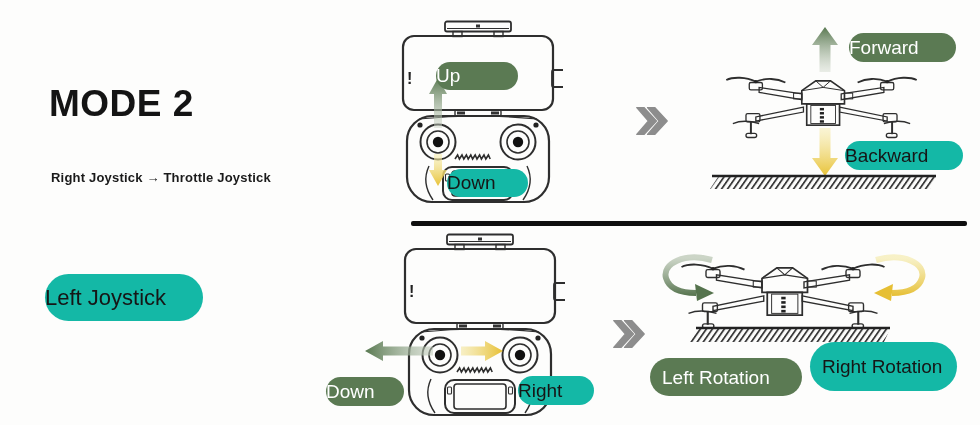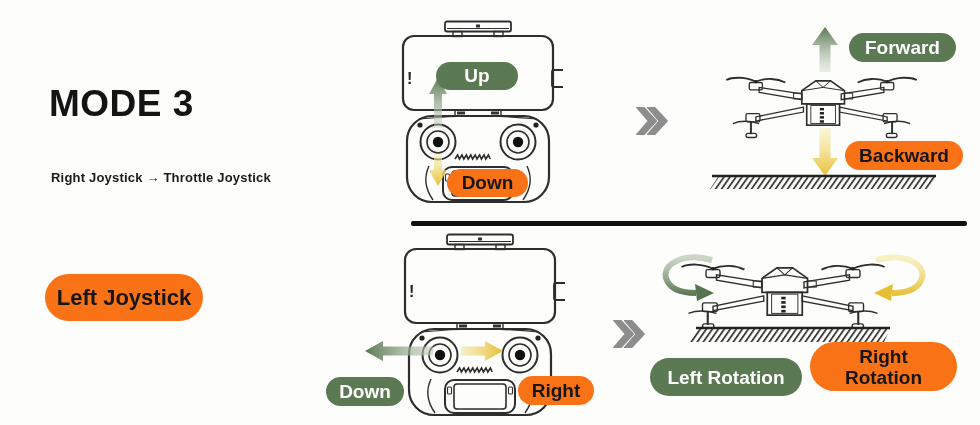--- a/index.html
+++ b/index.html
@@ -8,26 +8,26 @@
     background:#fdfdfc;font-family:"Liberation Sans",sans-serif;color:#161616;
   }
   .abs{position:absolute;}
   .title{
     left:49px;top:83px;font-size:37px;font-weight:800;letter-spacing:.5px;color:#141414;
   }
   .subtitle{
     left:51px;top:170px;font-size:13px;font-weight:bold;color:#1a1a1a;letter-spacing:.2px;
   }
   .pill{
-    position:absolute;display:flex;align-items:center;justify-content:center;
-    font-weight:bold;border-radius:999px;text-align:center;
+    position:absolute;display:flex;align-items:center;
+    font-weight:normal;border-radius:999px;text-align:center;
   }
   .pill-sm{font-size:19px;white-space:nowrap;}
   .pill-green{background:#5b7a53;color:#ffffff;}
-  .pill-yellow{background:#f97316;color:#161616;}
+  .pill-yellow{background:#14b8a6;color:#161616;}
   .pill-2line{font-size:19px;line-height:21px;border-radius:25px;padding:0 12px;}
   #left-joystick-pill{left:45px;top:274px;width:158px;height:47px;font-size:22px;border-radius:26px;}
   #up-pill{left:436px;top:62px;width:82px;height:28px;}
   #down-pill{left:447px;top:169px;width:81px;height:28px;}
   #forward-pill{left:849px;top:33px;width:107px;height:29px;}
   #backward-pill{left:845px;top:141px;width:118px;height:29px;}
   #left-pill{left:326px;top:377px;width:78px;height:29px;}
   #right-pill{left:518px;top:376px;width:76px;height:29px;}
   #left-rot-pill{left:650px;top:358px;width:128px;height:38px;}
   #right-rot-pill{left:810px;top:342px;width:123px;height:49px;}
@@ -126,21 +126,21 @@
           <rect x="107" y="48" width="30" height="22" stroke-width="1.1"></rect>
           <rect x="118" y="51" width="5" height="3" fill="#222" stroke="none"></rect>
           <rect x="118" y="56" width="5" height="3" fill="#222" stroke="none"></rect>
           <rect x="118" y="61" width="5" height="3" fill="#222" stroke="none"></rect>
           <rect x="118" y="66" width="5" height="3" fill="#222" stroke="none"></rect>
         </g>
       </symbol>
     </defs>
   </svg>
 
-  <div class="abs title">MODE 3</div>
+  <div class="abs title">MODE 2</div>
   <div class="abs subtitle">Right Joystick → Throttle Joystick</div>
   <div id="left-joystick-pill" class="pill pill-yellow">
     <span>Left Joystick</span>
   </div>
 
   <svg id="ctrl-top" class="abs" width="170" height="192" viewBox="0 0 170 192">
     <defs>
       <linearGradient id="gUp" x1="0" y1="58" x2="0" y2="108" gradientUnits="userSpaceOnUse">
         <stop offset="0" stop-color="#5a7a52"></stop>
           <stop offset="1" stop-color="#cdd5c7" stop-opacity="0.45"></stop>

